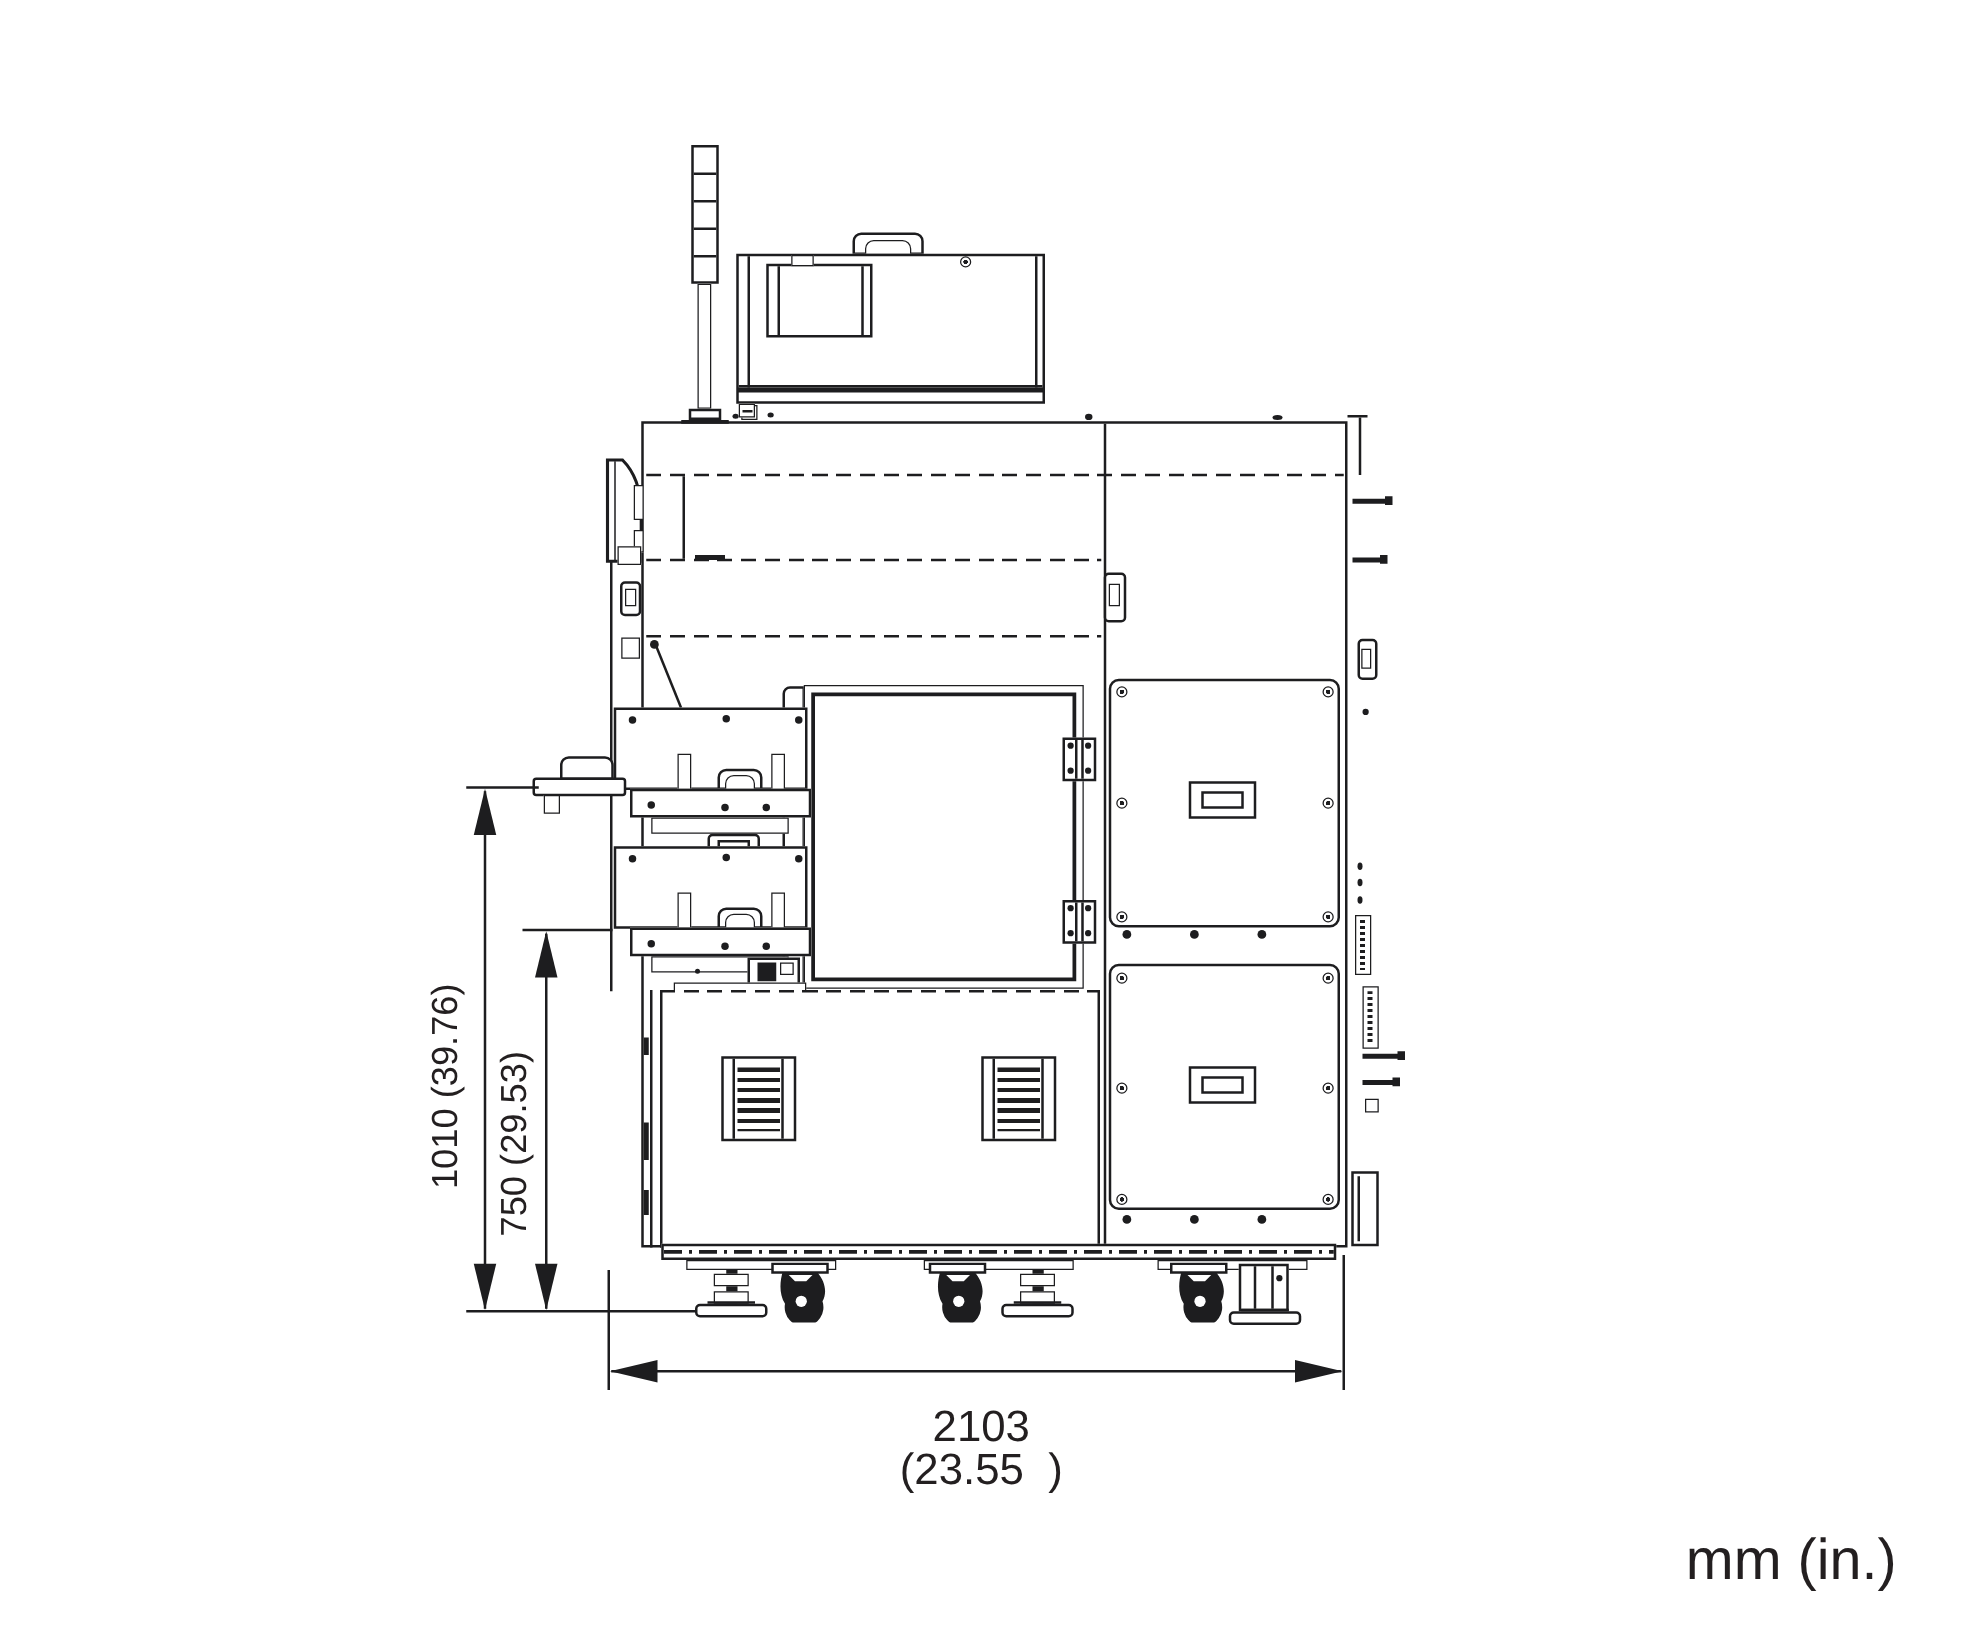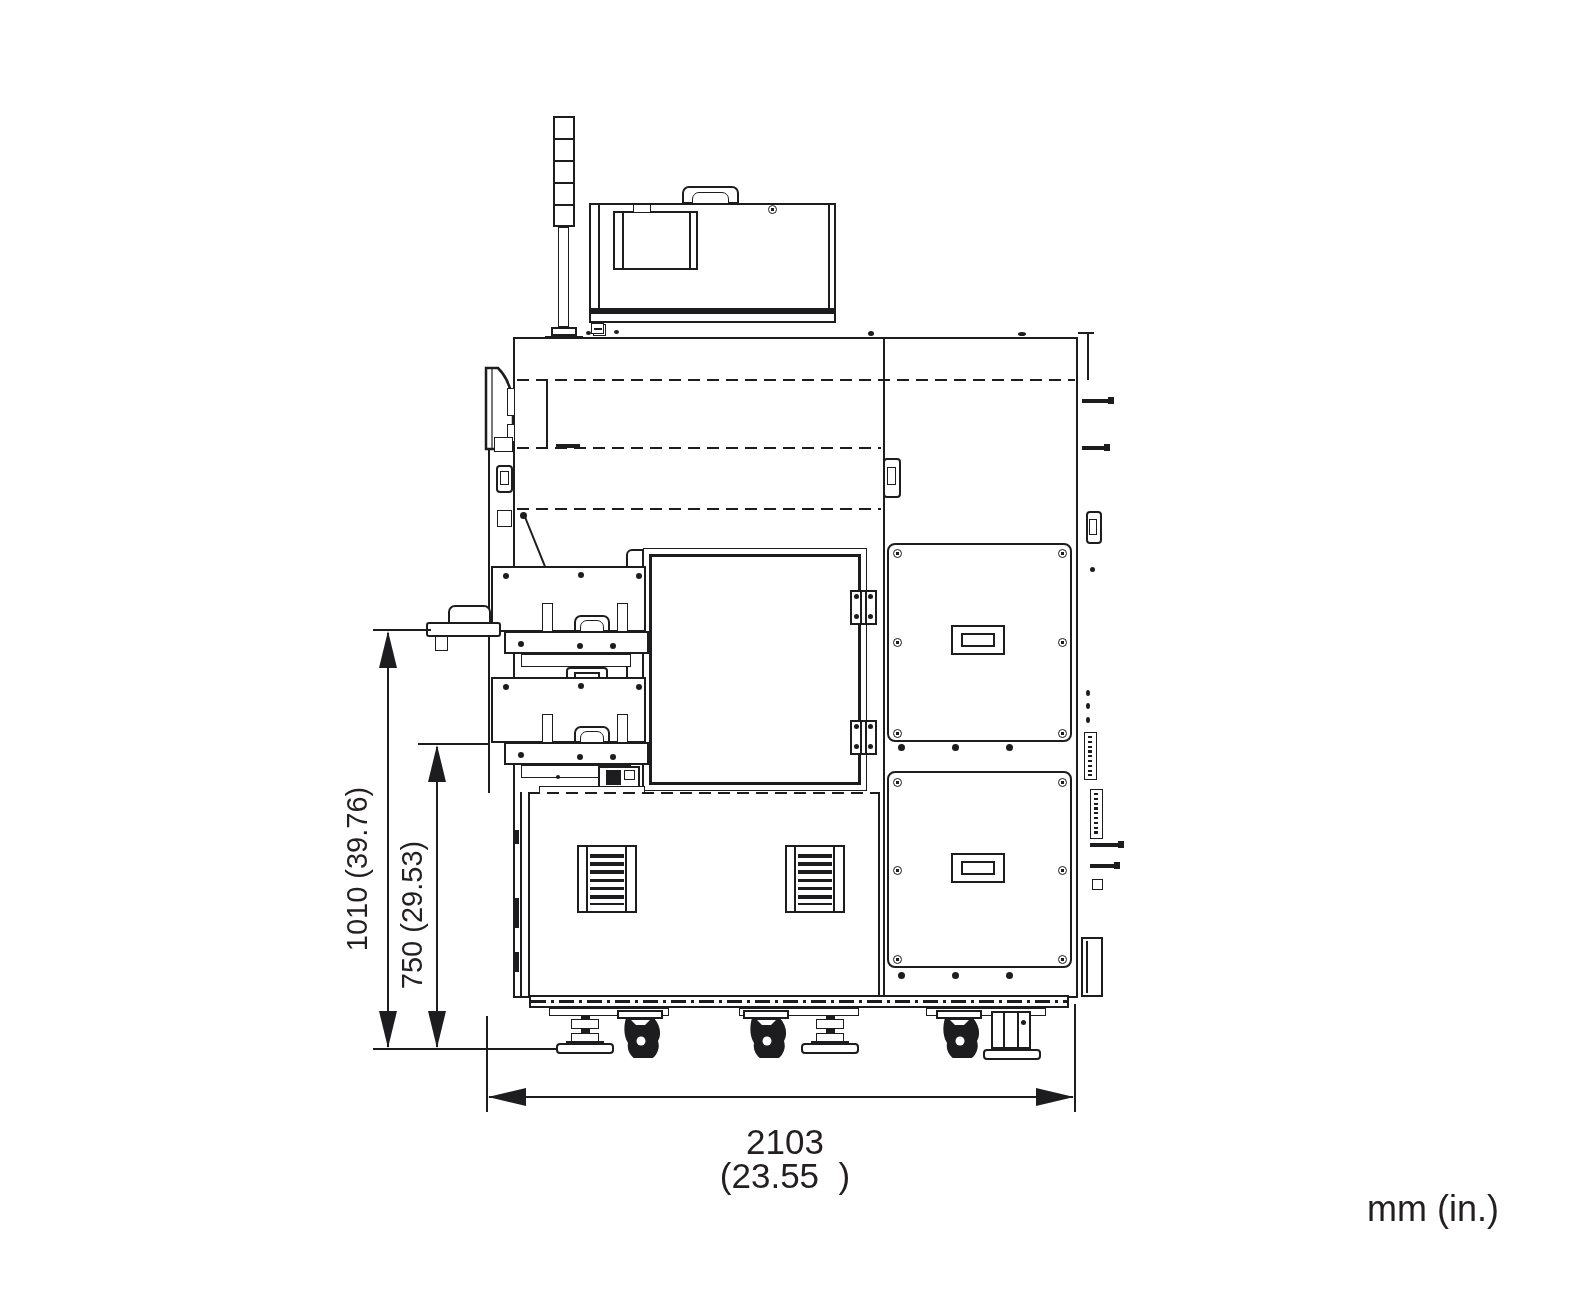--- a/index.html
+++ b/index.html
@@ -294,15 +294,15 @@
     <div class="tri tdn" style="left:428px;top:1011px"></div>
     <div class="tri tlf" style="left:488px;top:1088px"></div>
     <div class="tri trg" style="left:1036px;top:1088px"></div>
 
     <div class="txt rot" style="left:357px;top:869px">1010 (39.76)</div>
     <div class="txt rot" style="left:412px;top:915px">750 (29.53)</div>
     <div class="txt" style="left:785px;top:1142px;font-size:35px">2103</div>
     <div class="txt" style="left:785px;top:1176px;font-size:35px">(23.55  )</div>
   </div>
 
-  <div class="txt" style="left:1433px;top:1209px;font-size:36px">mm (in.)</div>
+  <div class="txt" style="left:1433px;top:1247px;font-size:46px">mm (in.)</div>
 
 </div>
 
 </body></html>

